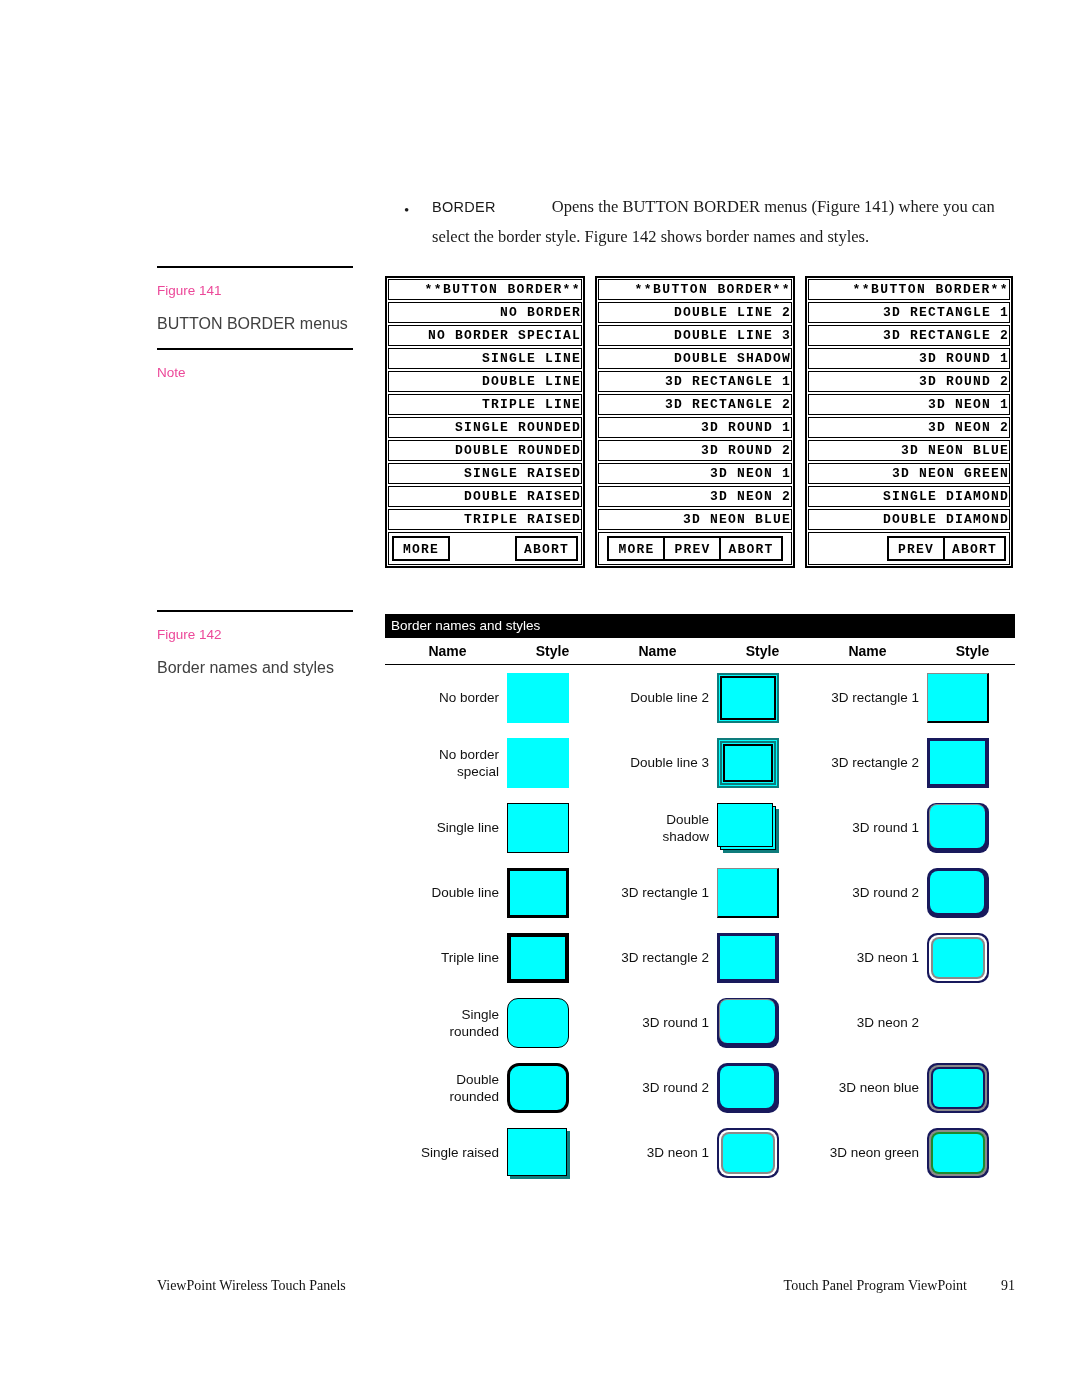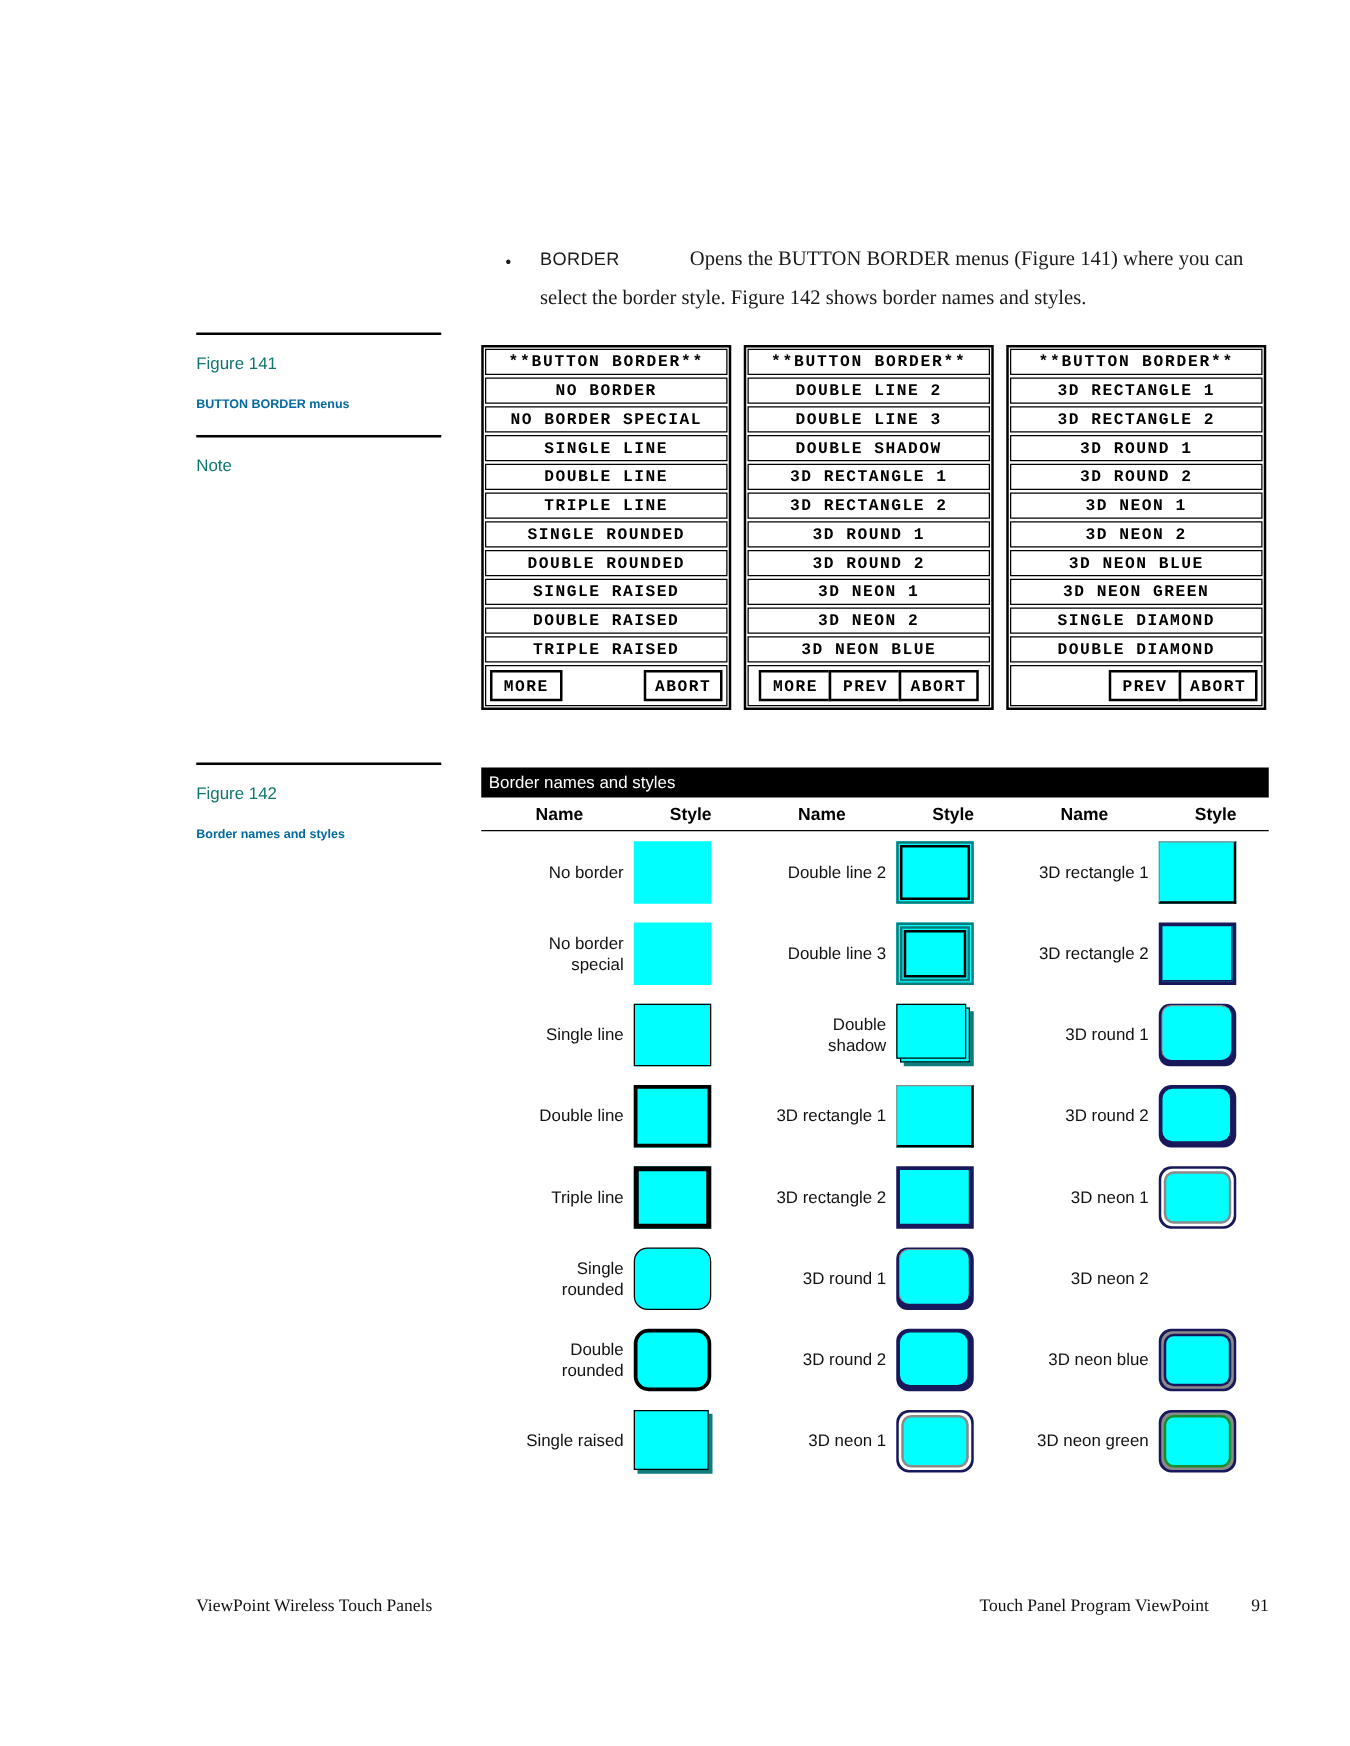--- a/index.html
+++ b/index.html
@@ -20,34 +20,34 @@
   }
   #intro .kw{
     font-family:"Liberation Sans", sans-serif;font-size:14.5px;
     letter-spacing:.3px;
   }
   #intro .gap{display:inline-block;width:56px;}
 
   
   .margin-note{position:absolute;left:157px;width:196px;}
   .margin-note .rule{border-top:2px solid #000;width:196px;height:0;margin:0 0 14px 0;}
-  .margin-note .ttl{font-size:13.5px;color:#0f766e;line-height:18px;margin-bottom:14px;}
-  .margin-note .sub{font-size:10px;color:#0369a1;line-height:19px;font-weight:bold;}
+  .margin-note .ttl{font-size:13.5px;color:#ec4899;line-height:18px;margin-bottom:14px;}
+  .margin-note .sub{font-size:16px;color:#404040;line-height:19px;}
 
   
   #fig141{position:absolute;left:385px;top:276px;}
   .menu{
     display:inline-block;vertical-align:top;
     border:2px solid #000;background:#fff;
     font-family:"Liberation Mono", monospace;
     box-sizing:border-box;padding:1px;
   }
   .menu .row{
     border:1px solid #000;border-bottom-width:1px;
-    height:21px;line-height:20px;text-align:center;
+    height:21px;line-height:20px;text-align:right;
     font-size:13px;letter-spacing:1.2px;font-weight:700;margin-bottom:2px;
     box-sizing:border-box;overflow:hidden;white-space:nowrap;
   }
   .menu .row.title{letter-spacing:1.4px;}
   .menu .footer{
     border:1px solid #000;height:33px;box-sizing:border-box;
     display:flex;align-items:center;padding:0 3px;position:relative;
   }
   .menu .footer.spread{justify-content:space-between;}
   .menu .footer.right{justify-content:flex-end;}

